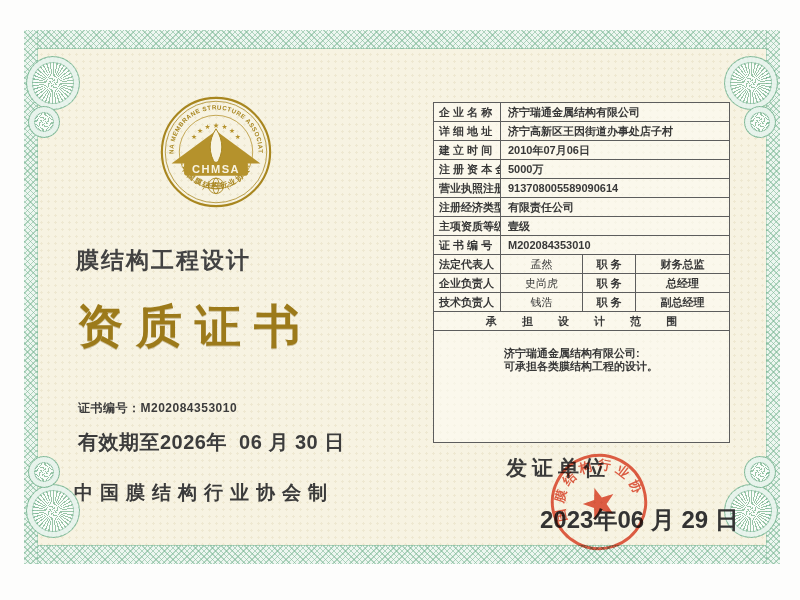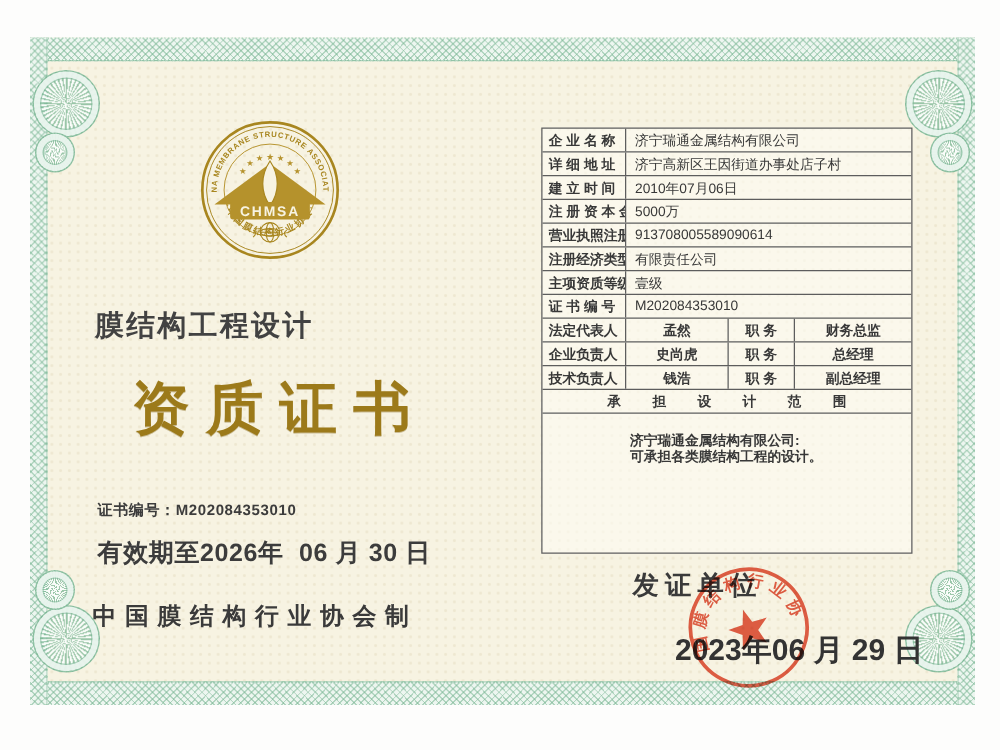--- a/index.html
+++ b/index.html
@@ -23,39 +23,39 @@
     border:1px solid rgba(122,182,148,.8);}
   .r-tl{left:2px;top:26px;} .r-tl2{left:4px;top:76px;width:30px;height:30px;}
   .r-bl{left:2px;bottom:26px;} .r-bl2{left:4px;bottom:76px;width:30px;height:30px;}
   .r-tr{right:2px;top:26px;} .r-tr2{right:4px;top:76px;width:30px;height:30px;}
   .r-br{right:2px;bottom:26px;} .r-br2{right:4px;bottom:76px;width:30px;height:30px;}
 
   
   .seal{position:absolute;left:134px;top:64px;width:116px;height:116px;}
   .title1{position:absolute;left:52px;top:215px;width:330px;text-align:left;
     font-size:23px;font-weight:700;color:#424242;letter-spacing:2px;}
-  .title2{position:absolute;left:28px;top:266px;width:330px;text-align:center;
+  .title2{position:absolute;left:40px;top:266px;width:330px;
     font-family:Liberation Mono, monospace;
     font-size:46px;font-weight:700;color:#9c7a1a;letter-spacing:13px;text-indent:13px;
     text-shadow:0 1px 0 rgba(120,90,10,.35);}
   .certno{position:absolute;left:54px;top:370px;font-size:12px;color:#3c3c3c;font-weight:600;letter-spacing:.5px;}
   .validity{position:absolute;left:54px;top:399px;font-size:20px;color:#3c3c3c;font-weight:600;letter-spacing:.5px;white-space:pre;}
   .maker{position:absolute;left:50px;top:450px;font-size:19px;color:#3a3a3a;font-weight:600;letter-spacing:7px;}
 
   
   .info-table{position:absolute;left:409px;top:72px;width:297px;height:341px;
     border:1px solid #5d5d5d;background:rgba(253,251,244,.6);box-sizing:border-box;
     display:flex;flex-direction:column;}
   .trow{display:flex;height:19px;border-bottom:1px solid #5d5d5d;box-sizing:border-box;flex:0 0 auto;}
   .trow:last-child{border-bottom:none;flex:1 1 auto;height:auto;}
   .cell{display:flex;align-items:center;box-sizing:border-box;font-size:11px;color:#383838;
     overflow:hidden;white-space:pre;}
   .cell.lab{width:67px;padding-left:5px;font-weight:700;border-right:1px solid #5d5d5d;}
-  .cell.val{flex:1;padding-left:7px;font-weight:400;}
-  .cell.pname{width:82px;justify-content:center;font-weight:700;border-right:1px solid #5d5d5d;}
+  .cell.val{flex:1;padding-left:7px;font-weight:700;}
+  .cell.pname{width:82px;justify-content:center;font-weight:400;border-right:1px solid #5d5d5d;}
   .cell.pmid{width:53px;justify-content:center;font-weight:700;border-right:1px solid #5d5d5d;}
   .cell.ppos{flex:1;justify-content:center;font-weight:600;}
   .scope-head{justify-content:center;font-weight:700;letter-spacing:11px;text-indent:11px;}
   .scope-cell{display:block;padding:16px 10px 0 70px;font-size:11px;font-weight:700;
     color:#383838;line-height:13px;}
 
   
   .issue-label{position:absolute;left:482px;top:424px;font-size:21px;color:#3a3a3a;
     font-weight:600;letter-spacing:5px;}
   .issue-date{position:absolute;left:516px;top:474px;font-size:24px;color:#333;font-weight:600;}

